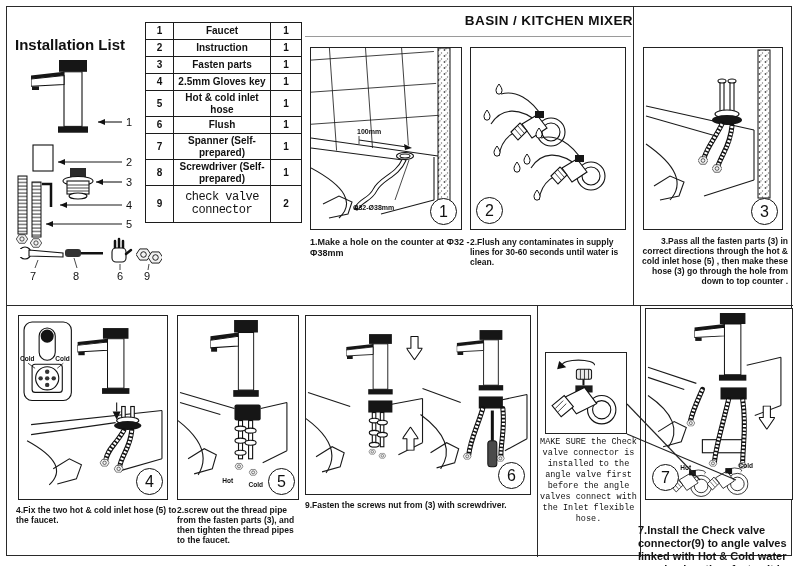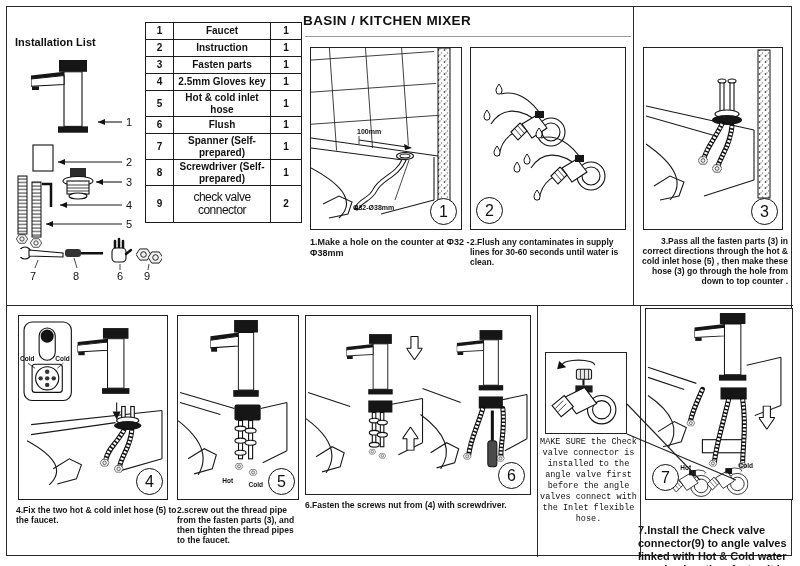--- a/index.html
+++ b/index.html
@@ -5,29 +5,29 @@
   html,body{margin:0;padding:0;}
   body{
     width:800px;height:566px;position:relative;overflow:hidden;
     background:#fff;color:#111;
     font-family:"Liberation Sans","DejaVu Sans",sans-serif;
     -webkit-font-smoothing:antialiased;
   }
   .sheet-border{position:absolute;left:6px;top:6px;width:786px;height:550px;
     border:1.2px solid #2a2a2a;box-sizing:border-box;background:#fff;}
   .vline,.hline{position:absolute;background:#2a2a2a;}
-  .ilist-title{position:absolute;left:15px;top:36px;font-size:11px;font-weight:bold;}
-  .main-title{position:absolute;left:303px;top:13px;width:330px;text-align:left;
+  .ilist-title{position:absolute;left:15px;top:36px;font-size:15px;font-weight:bold;}
+  .main-title{position:absolute;left:303px;top:13px;width:330px;text-align:right;
     font-size:13.5px;font-weight:bold;letter-spacing:.4px;}
   .title-rule{position:absolute;left:305px;top:36px;width:326px;height:1px;background:#9a9a9a;}
   .parts-table{position:absolute;left:145px;top:22px;border-collapse:collapse;table-layout:fixed;background:#fff;}
   .parts-table td{border:1px solid #1c1c1c;font-size:10px;font-weight:bold;text-align:center;
     vertical-align:middle;padding:0 2px;line-height:1.12;color:#111;}
   tr.h1{height:17px;} tr.h2{height:26px;} tr.h3{height:37px;}
-  td.mono-cell{font-family:Liberation Sans, sans-serif;
+  td.mono-cell{font-family:Liberation Mono, monospace;
     font-size:12px;font-weight:400;letter-spacing:-.5px;margin-top:8px;}
   .panel{position:absolute;border:1.2px solid #222;background:#fff;box-sizing:border-box;}
   .panel svg{display:block;width:100%;height:100%;}
   .badge{position:absolute;width:25px;height:25px;border:1.5px solid #111;border-radius:50%;
     background:#fff;display:flex;align-items:center;justify-content:center;
     font-size:16px;color:#111;z-index:2;}
   .cap{position:absolute;font-size:8.5px;font-weight:bold;line-height:1.18;color:#151515;}
   #c1{font-size:9px;}
   .note-box{position:absolute;border:1.2px solid #222;background:#fff;box-sizing:border-box;}
   .note-text{position:absolute;font-family:"Liberation Mono","DejaVu Sans Mono",monospace;
@@ -419,21 +419,21 @@
       <path d="M196,92 C198,114 194,124 194,140" class="hoseO"></path>
       <path d="M196,92 C198,114 194,124 194,140" class="hoseI"></path>
       <use href="#nut" x="156" y="136" width="9" height="7"></use>
       <use href="#nut" x="189" y="138" width="9" height="7"></use>
       <rect x="184" y="94" width="3" height="30" fill="#111"></rect>
       <rect x="181" y="124" width="9" height="26" rx="3" fill="#4a4a4a" stroke="#111" stroke-width="1"></rect>
     </g>
   </svg>
   <div class="badge" style="right:5px;bottom:5px;">6</div>
 </div>
-<div class="cap" style="left:305px;top:500px;width:226px;">6.Fasten the screws nut from (4) with screwdriver.</div>
+<div class="cap" style="left:305px;top:500px;width:226px;">9.Fasten the screws nut from (3) with screwdriver.</div>
 
 <div class="note-box" style="left:545px;top:352px;width:82px;height:82px;">
   <svg viewBox="0 0 79 79" preserveAspectRatio="none">
     <path d="M16,12 A16,5 0 1 1 48,12" class="ln"></path>
     <polygon points="13,8 11,16 20,14" fill="#111"></polygon>
     <g>
       <rect x="30" y="16" width="15" height="10" rx="2" fill="#e8e8e8" stroke="#111" stroke-width="1"></rect>
       <path d="M34,16 v10 M38,16 v10 M42,16 v10" class="thin"></path>
       <line x1="37" y1="26" x2="37" y2="32" stroke="#111" stroke-width="2"></line>
       <rect x="29" y="32" width="17" height="7" fill="#1c1c1c"></rect>

